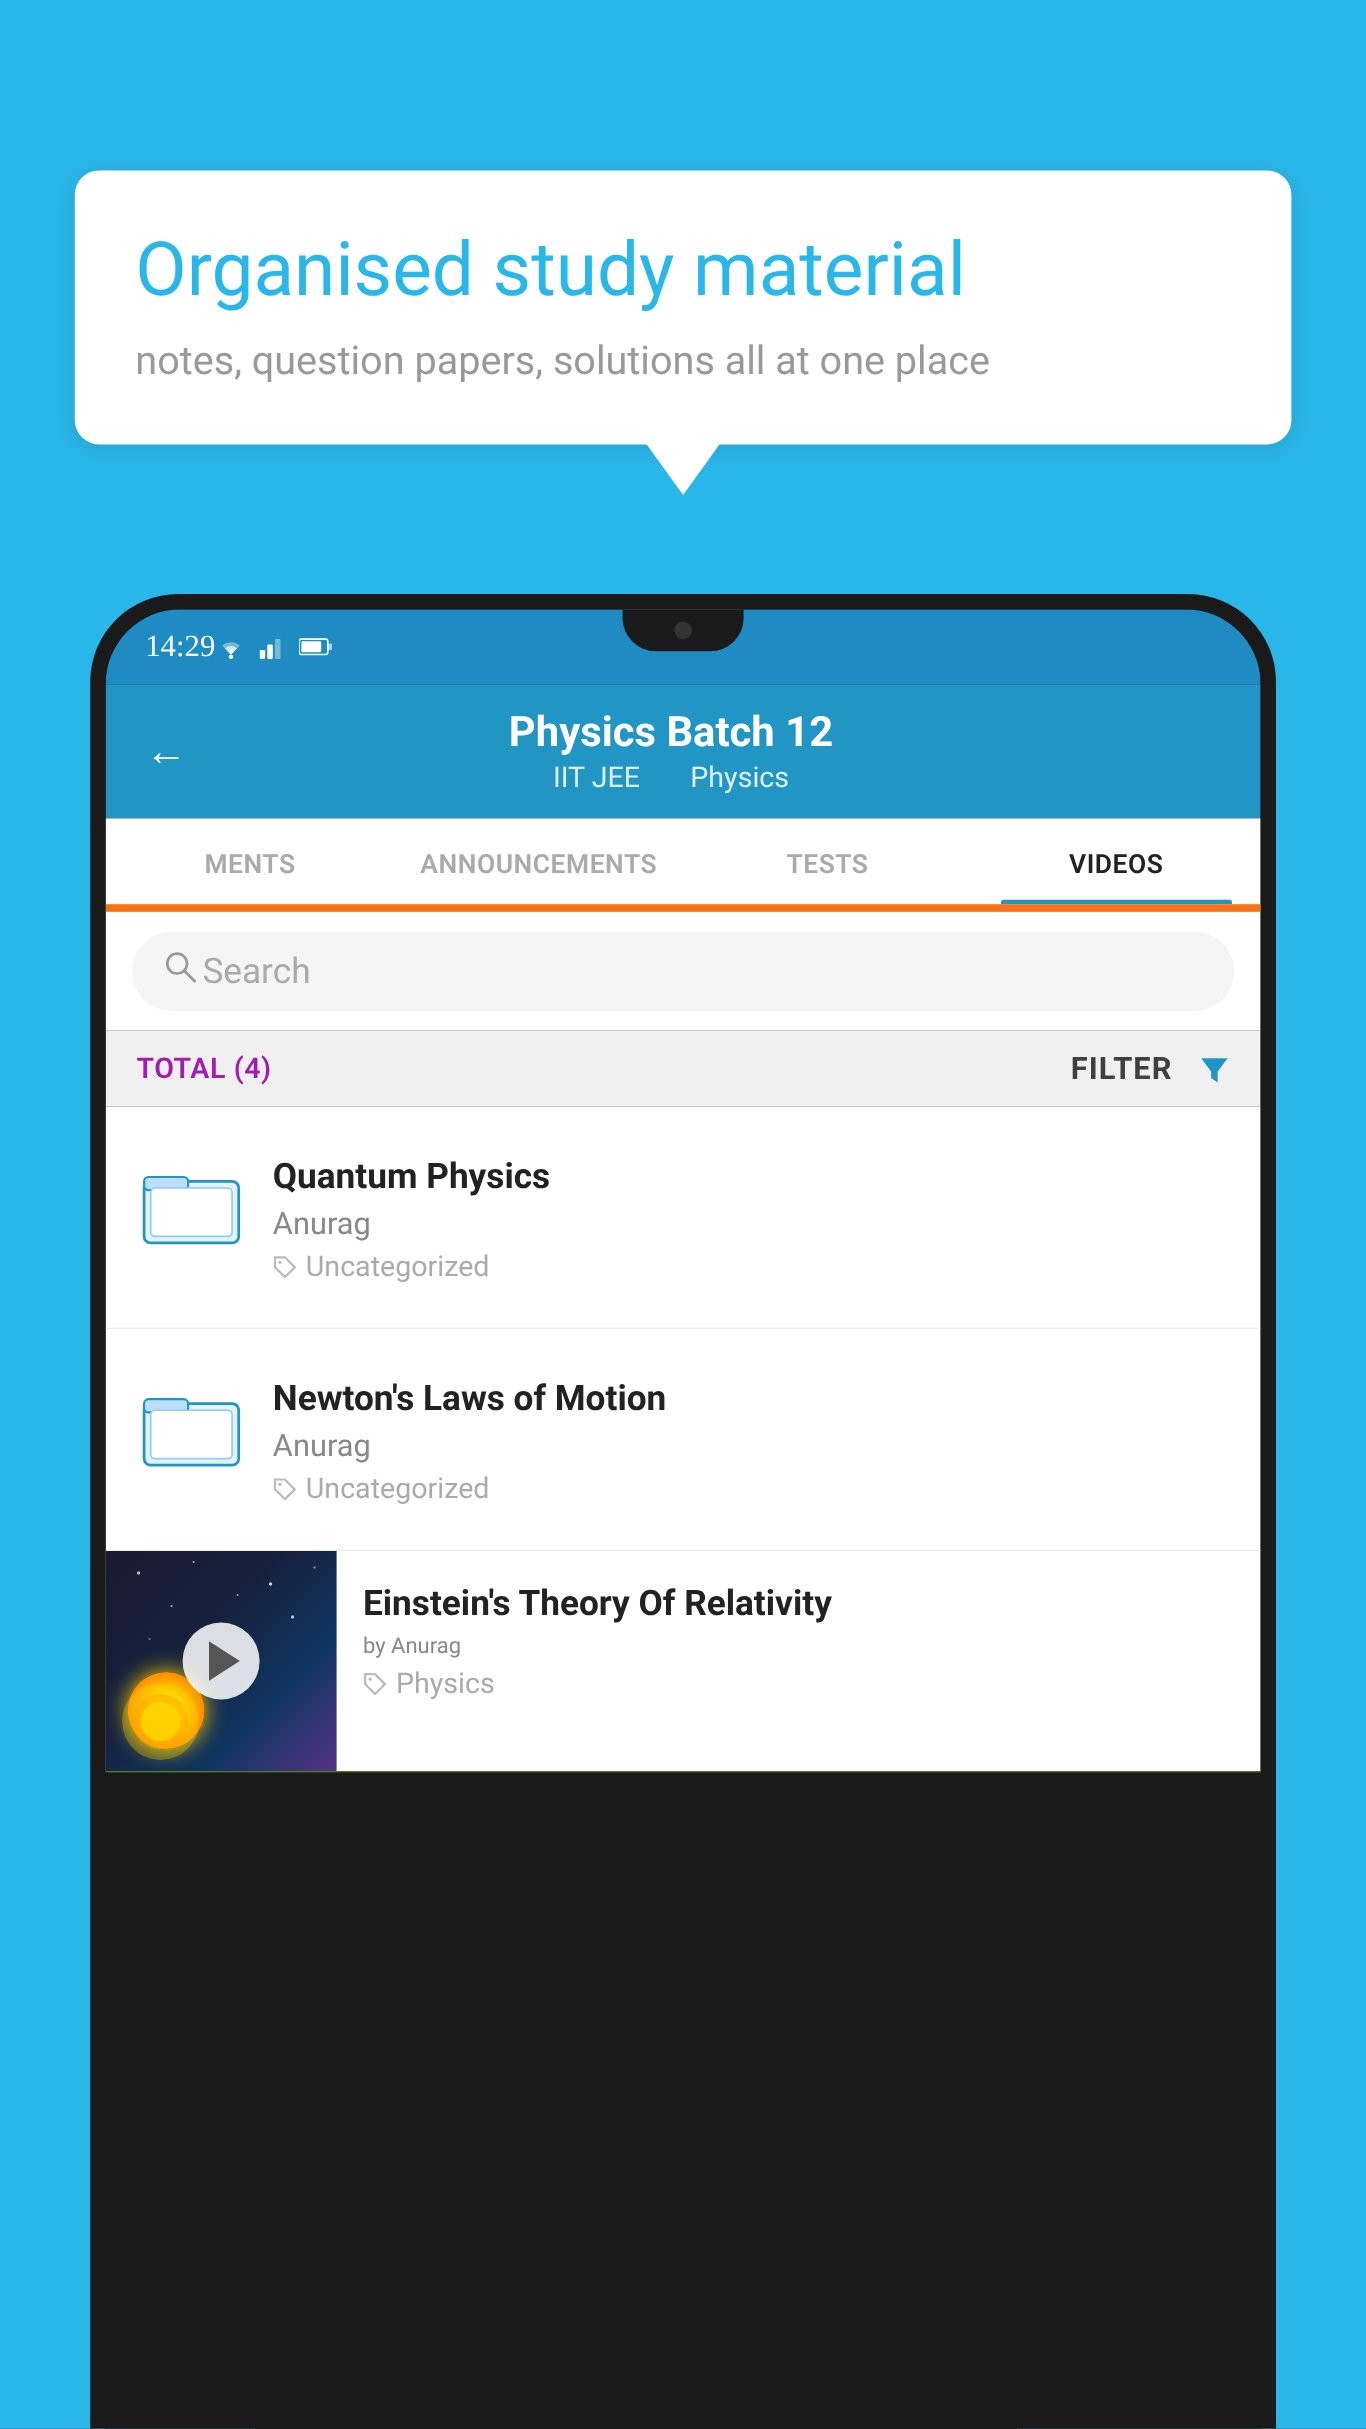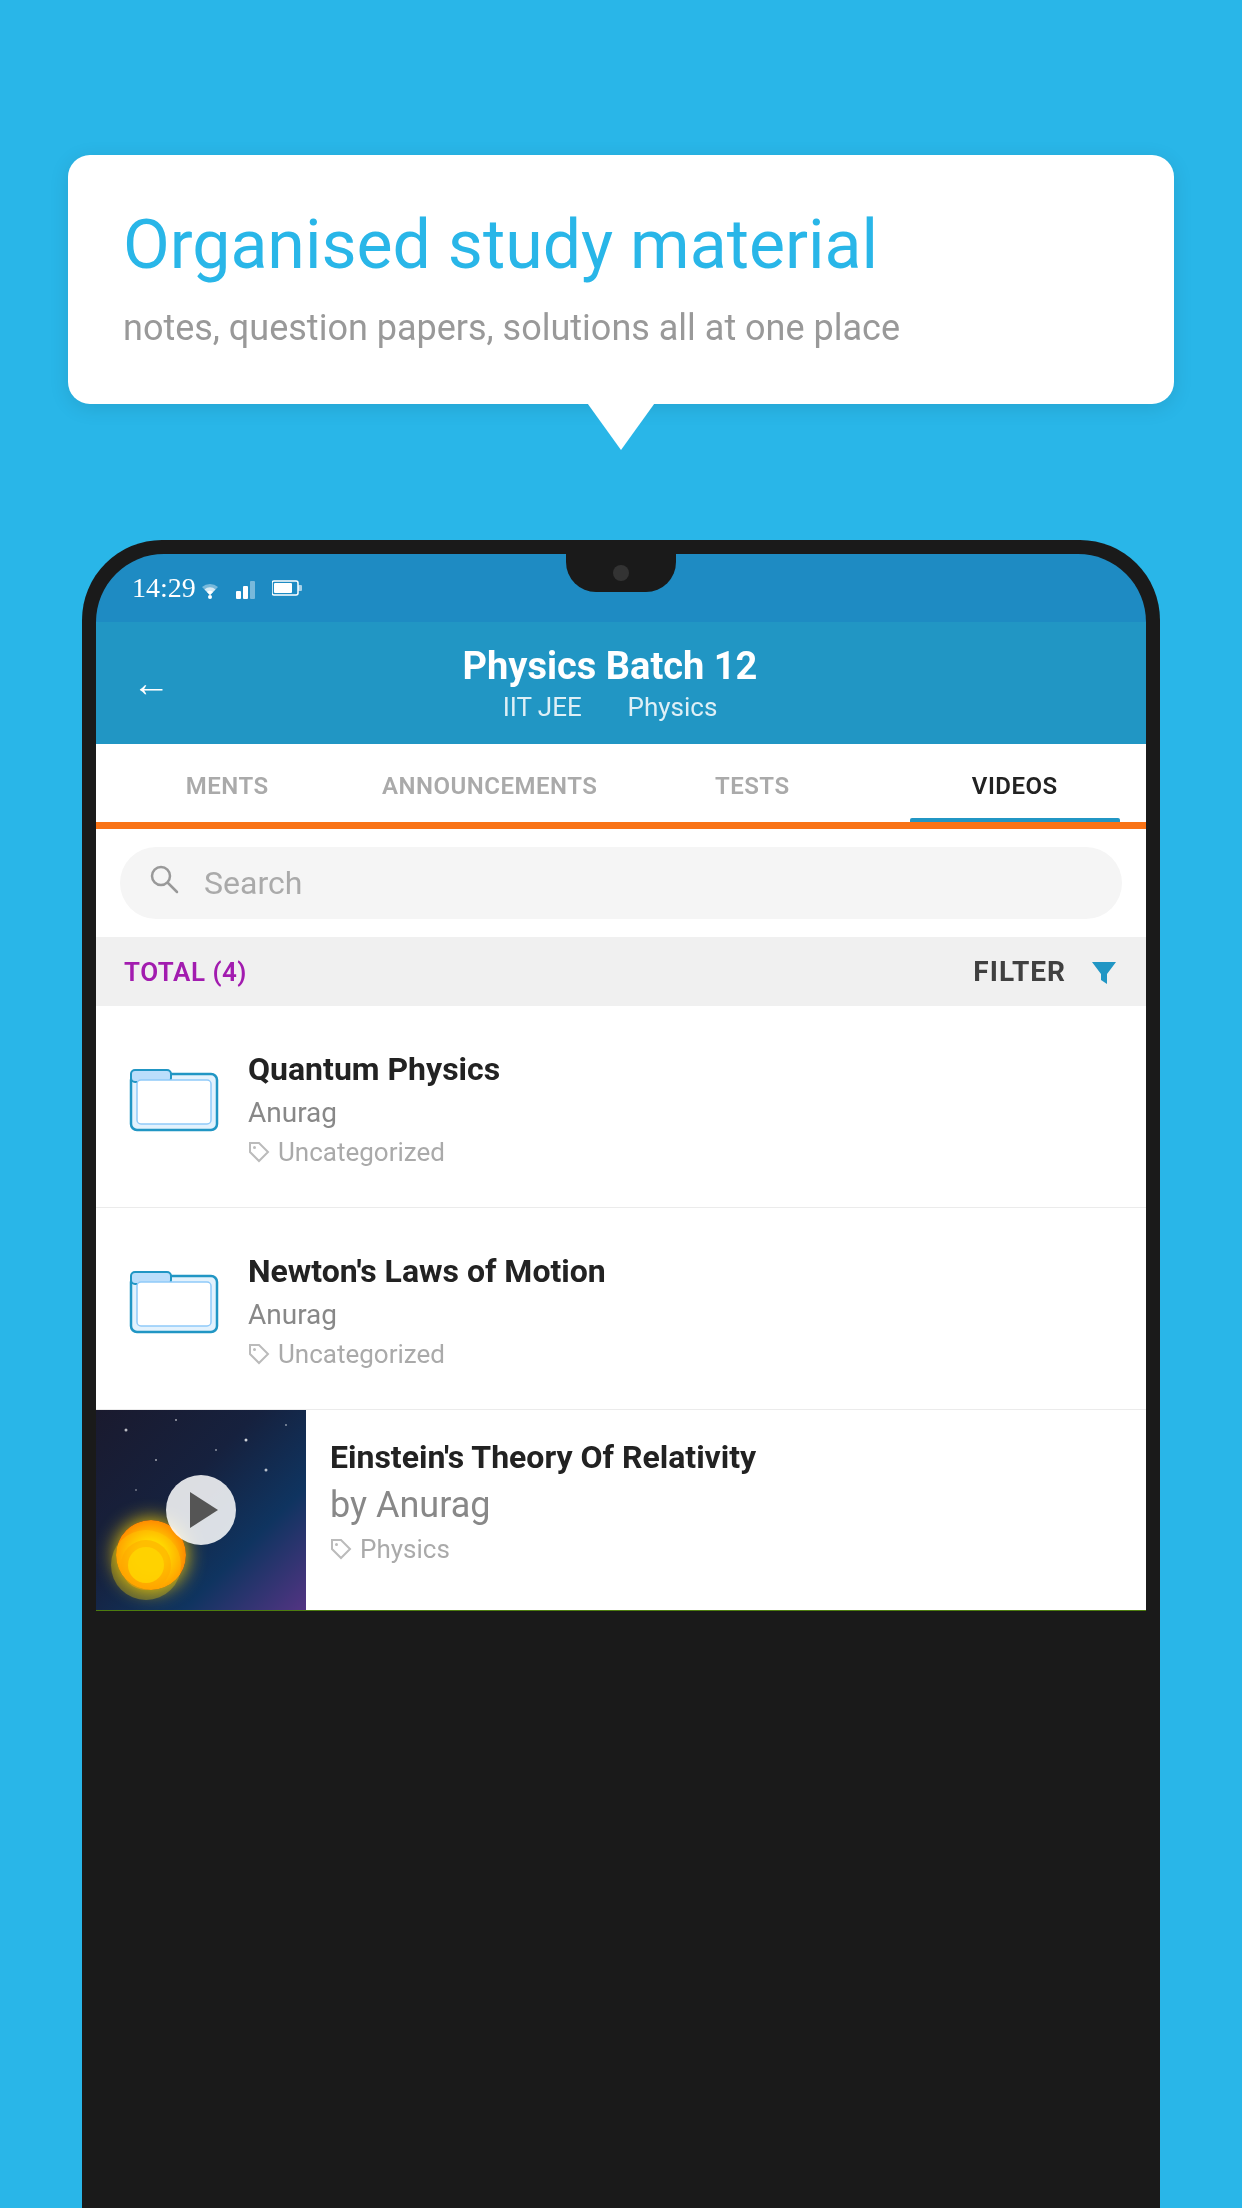--- a/index.html
+++ b/index.html
@@ -180,21 +180,21 @@
     .search-container {
       background: white;
       padding: 18px 24px;
     }
     .search-bar {
       background: #f5f5f5;
       border-radius: 40px;
       display: flex;
       align-items: center;
       padding: 16px 28px;
-      gap: 24px;
+      gap: 4px;
     }
     .search-icon-wrap {
       color: #999;
       font-size: 32px;
     }
     .search-placeholder {
       color: #aaa;
       font-size: 32px;
     }
 
@@ -317,21 +317,21 @@
       padding: 28px 24px;
     }
     .thumb-title {
       color: #222;
       font-size: 32px;
       font-weight: 700;
       margin-bottom: 8px;
     }
     .thumb-author {
       color: #888;
-      font-size: 36px;
+      font-size: 20px;
       margin-bottom: 8px;
     }
     .thumb-tag {
       color: #aaa;
       font-size: 26px;
       display: flex;
       align-items: center;
       gap: 8px;
     }
 

